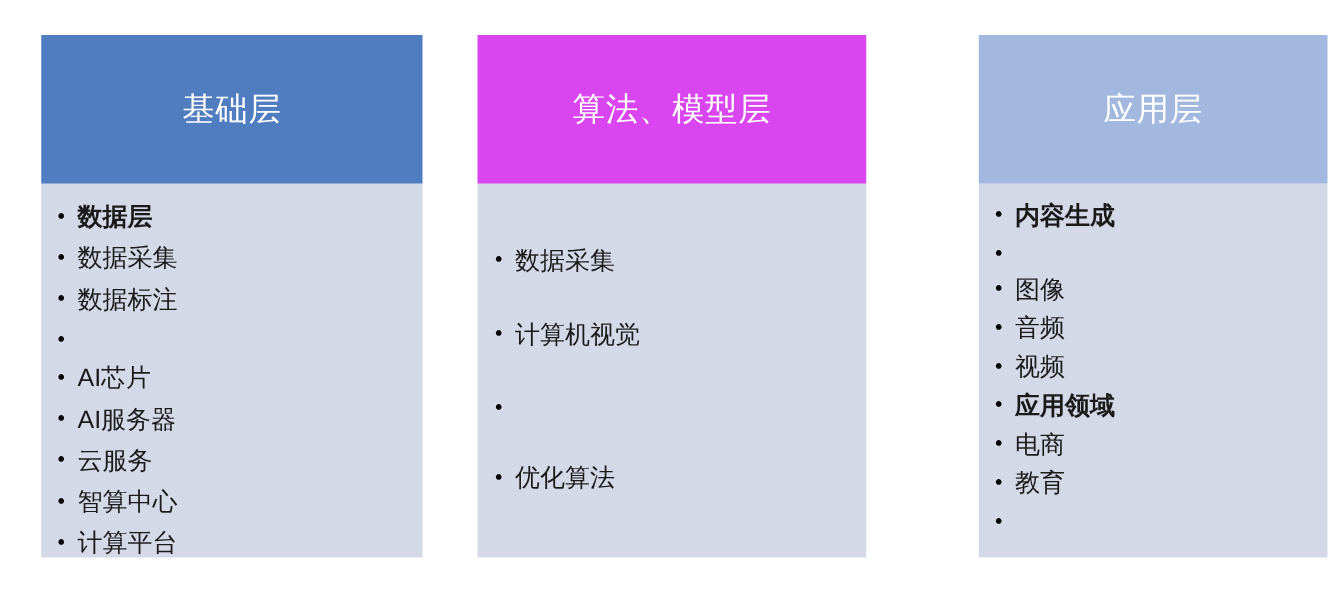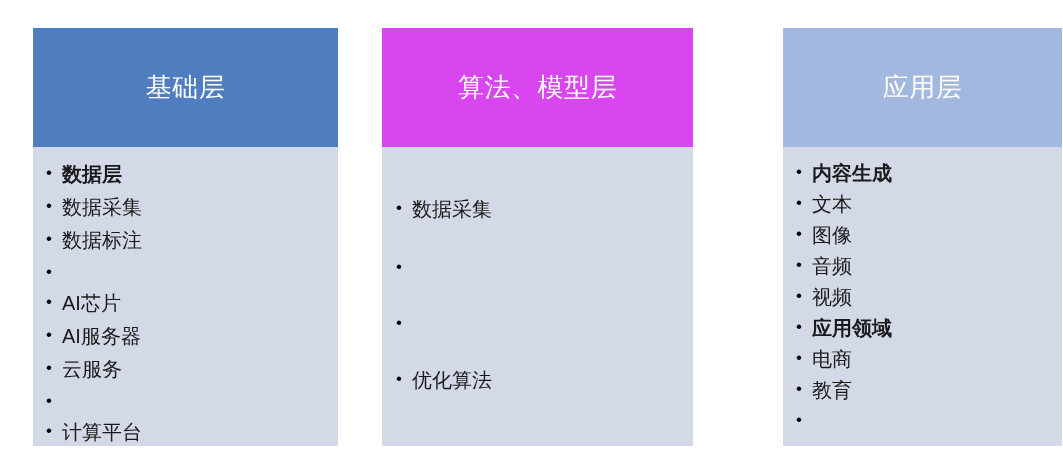--- a/index.html
+++ b/index.html
@@ -131,39 +131,41 @@
           <li class="bullet-item">
             <span class="bullet-mark">•</span>
             <span class="bullet-text">AI服务器</span>
           </li>
           <li class="bullet-item">
             <span class="bullet-mark">•</span>
             <span class="bullet-text">云服务</span>
           </li>
           <li class="bullet-item">
             <span class="bullet-mark">•</span>
+            <span class="bullet-text">智算中心</span>
           </li>
           <li class="bullet-item">
             <span class="bullet-mark">•</span>
             <span class="bullet-text">计算平台</span>
           </li>
         </ul>
     </div>
   </section>
 
   <section class="card card-col2">
     <header class="card-header" style="background: #d946ef;">算法、模型层</header>
     <div class="card-body" style="background: rgb(212, 217, 232);">
       <ul class="bullet-list">
           <li class="bullet-item">
             <span class="bullet-mark">•</span>
             <span class="bullet-text">数据采集</span>
           </li>
           <li class="bullet-item">
             <span class="bullet-mark">•</span>
+            <span class="bullet-text">计算机视觉</span>
           </li>
           <li class="bullet-item">
             <span class="bullet-mark">•</span>
           </li>
           <li class="bullet-item">
             <span class="bullet-mark">•</span>
             <span class="bullet-text">优化算法</span>
           </li>
         </ul>
     </div>
@@ -172,21 +174,20 @@
   <section class="card card-col3">
     <header class="card-header" style="background: rgb(163, 184, 222);">应用层</header>
     <div class="card-body" style="background: rgb(212, 217, 232);">
       <ul class="bullet-list">
           <li class="bullet-item is-bold">
             <span class="bullet-mark">•</span>
             <span class="bullet-text">内容生成</span>
           </li>
           <li class="bullet-item">
             <span class="bullet-mark">•</span>
-            <span class="bullet-text">文本</span>
           </li>
           <li class="bullet-item">
             <span class="bullet-mark">•</span>
             <span class="bullet-text">图像</span>
           </li>
           <li class="bullet-item">
             <span class="bullet-mark">•</span>
             <span class="bullet-text">音频</span>
           </li>
           <li class="bullet-item">

